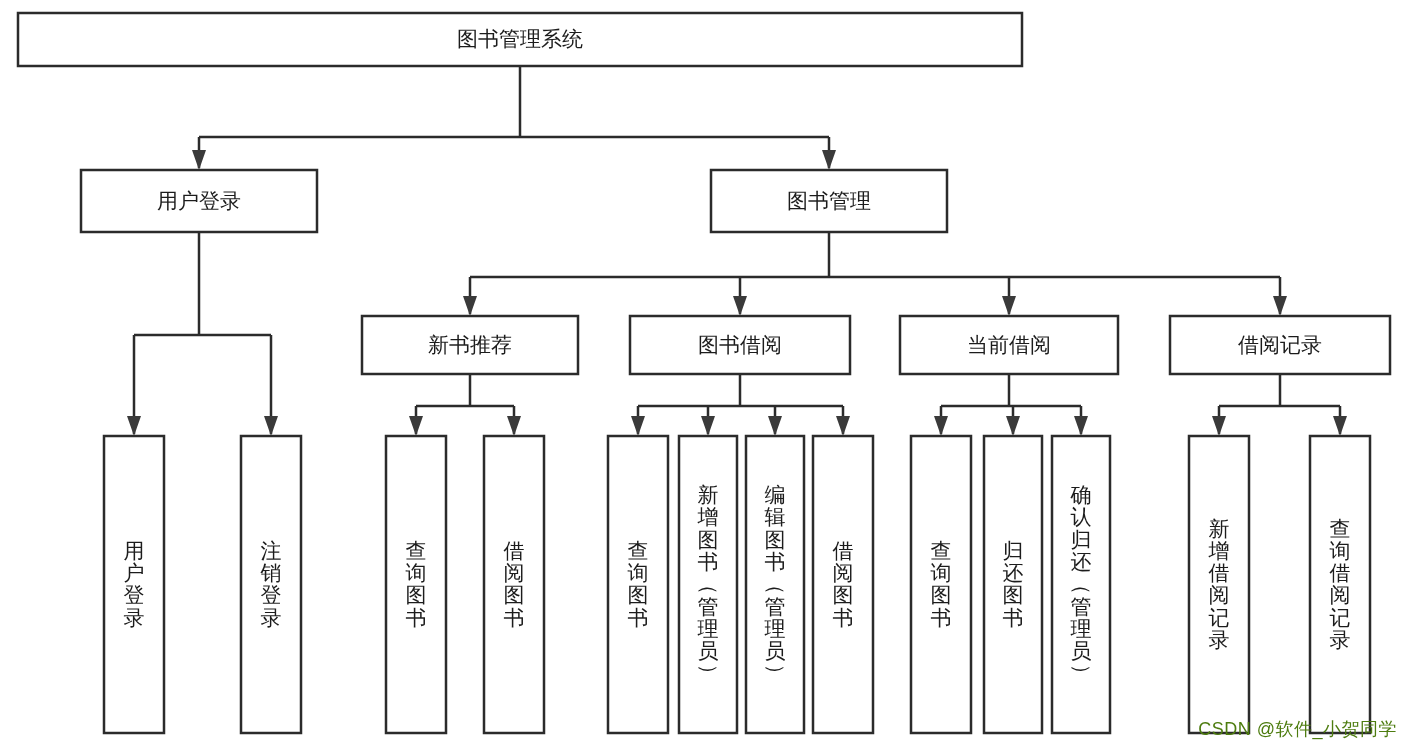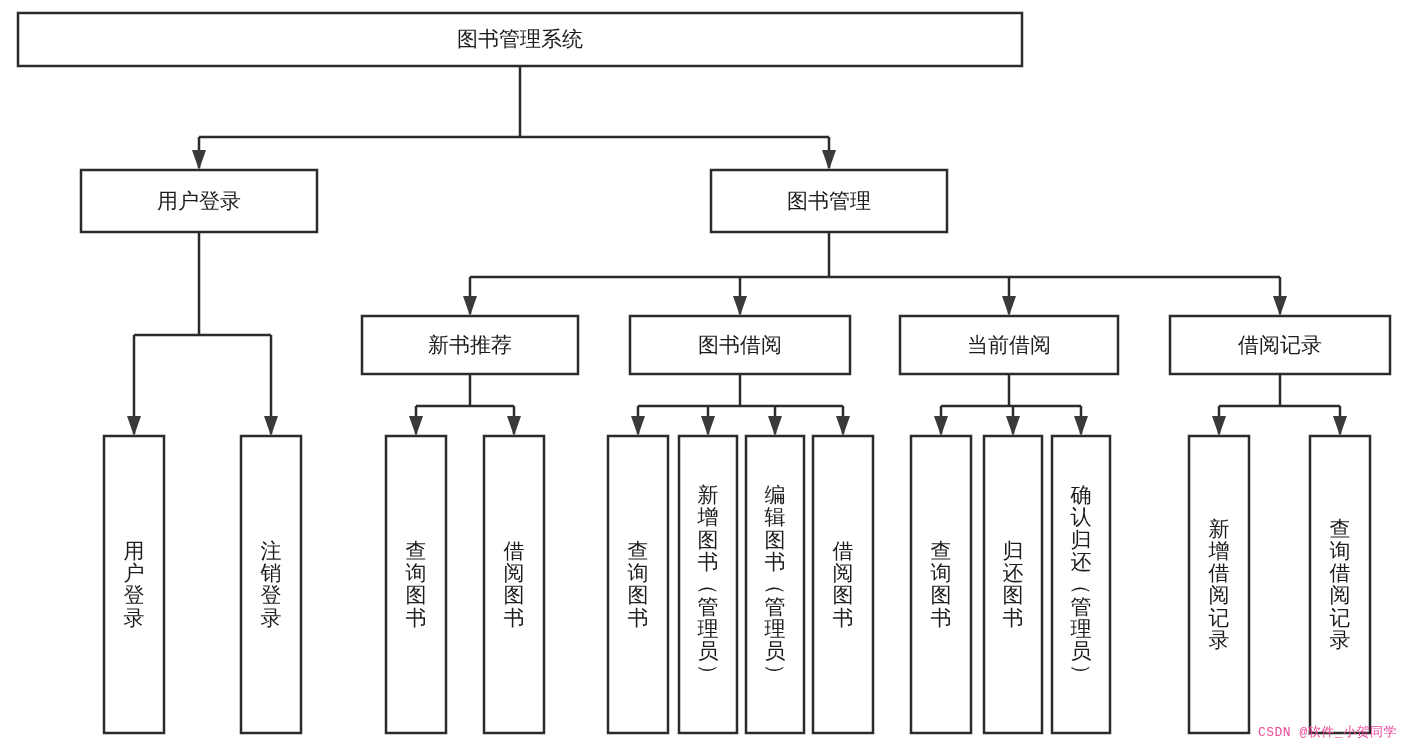--- a/index.html
+++ b/index.html
@@ -44,23 +44,23 @@
     font-family: "Liberation Sans", "DejaVu Sans", sans-serif;
     font-size: 21px;
     fill: #1c1c1c;
     text-anchor: middle;
     dominant-baseline: middle;
   }
   .watermark-text {
     position: absolute;
     right: 8px;
     bottom: 6px;
-    font-family: Liberation Mono, monospace;
-    font-size: 13px;
-    color: #ec4899;
+    font-family: Liberation Sans, sans-serif;
+    font-size: 18px;
+    color: #4d7c0f;
     white-space: nowrap;
     letter-spacing: 0.5px;
     pointer-events: none;
   }
   .vlabel-wrap {
     position: absolute;
     display: flex;
     flex-direction: column;
     align-items: center;
     justify-content: flex-start;

